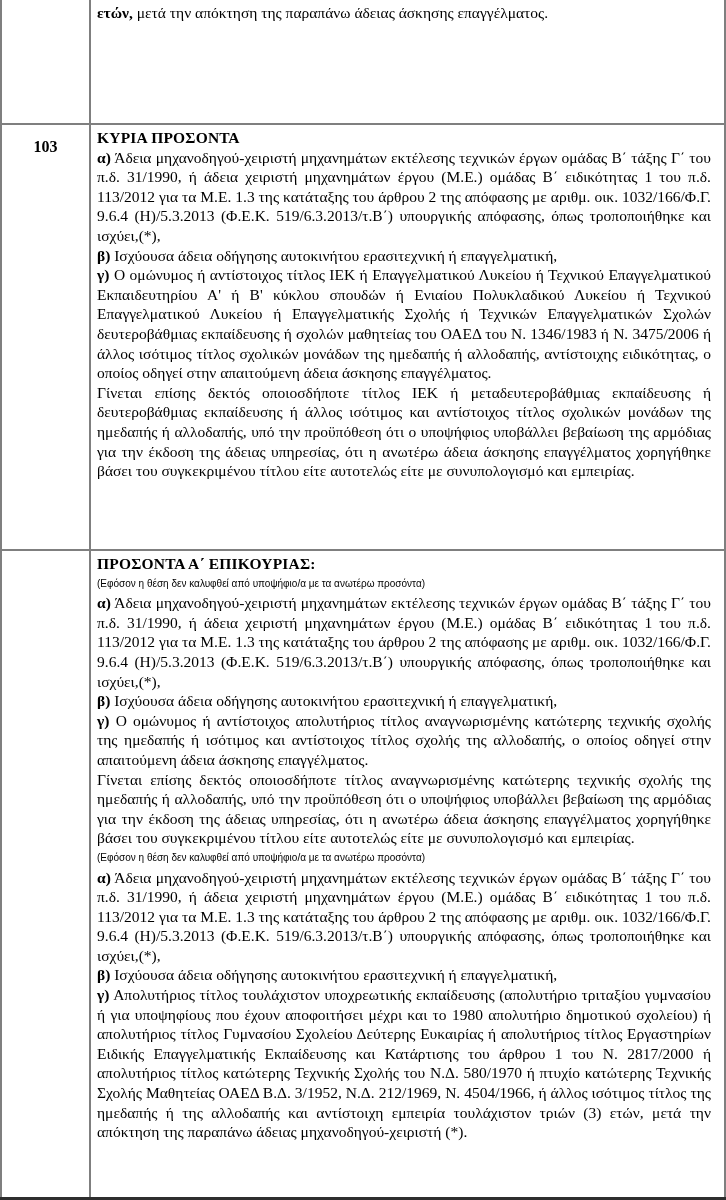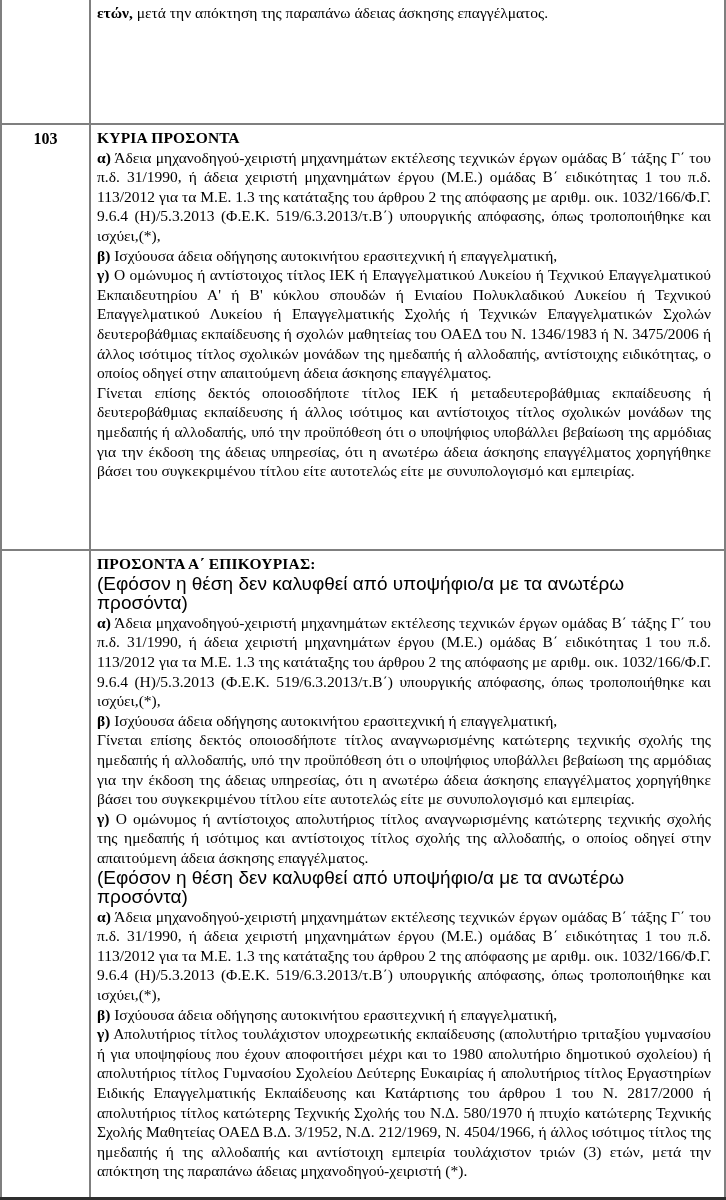--- a/index.html
+++ b/index.html
@@ -12,30 +12,30 @@
     position:absolute;left:0;top:0;width:726px;height:1200px;
     border-left:2px solid #7f7f7f;border-right:2px solid #7f7f7f;
     box-sizing:border-box;display:flex;flex-direction:column;
   }
   .row{display:flex;box-sizing:border-box;border-bottom:2px solid #7f7f7f;overflow:hidden;justify-content:flex-end;}
   .row[data-row="r1"]{height:125px;}
   .row[data-row="r2"]{height:426px;}
   .row[data-row="r3"]{height:649px;border-bottom:none;}
   .cell-left{
     width:89px;flex:0 0 89px;border-right:2px solid #7f7f7f;box-sizing:border-box;
-    text-align:center;padding-top:5px;
+    text-align:center;padding-top:13px;
   }
   .code{font-weight:bold;font-size:16px;font-family:"Liberation Serif", serif;}
   .cell-right{
     flex:1 1 auto;box-sizing:border-box;padding:3px 13px 0 6px;overflow:hidden;
   }
   p.para{margin:0;font-size:15.5px;line-height:19.6px;}
   p.body{text-align:justify;}
   p.heading{font-weight:bold;text-align:left;letter-spacing:0.2px;}
-  p.note{font-family:"Liberation Sans", sans-serif;font-size:19px;text-align:left;}
+  p.note{font-family:"Liberation Sans", sans-serif;font-size:10px;text-align:left;}
   span.b{font-weight:bold;}
   .bottom-edge{
     position:absolute;left:0;bottom:0;width:726px;height:3px;background:#2e2e2e;
   }
 </style>
 </head>
 <body>
 
 <div class="doc">
   <div class="qtable" id="qtable">
@@ -55,22 +55,22 @@
           <p class="para body"><span>Γίνεται επίσης δεκτός οποιοσδήποτε τίτλος ΙΕΚ ή μεταδευτεροβάθμιας εκπαίδευσης ή δευτεροβάθμιας εκπαίδευσης ή άλλος ισότιμος και αντίστοιχος τίτλος σχολικών μονάδων της ημεδαπής ή αλλοδαπής, υπό την προϋπόθεση ότι ο υποψήφιος υποβάλλει βεβαίωση της αρμόδιας για την έκδοση της άδειας υπηρεσίας, ότι η ανωτέρω άδεια άσκησης επαγγέλματος χορηγήθηκε βάσει του συγκεκριμένου τίτλου είτε αυτοτελώς είτε με συνυπολογισμό και εμπειρίας.</span></p>
         </div>
       </div>
       <div class="row" data-row="r3">
         <div class="cell-left"></div>
         <div class="cell-right">
           <p class="para heading"><span class="b">ΠΡΟΣΟΝΤΑ Α΄ ΕΠΙΚΟΥΡΙΑΣ:</span></p>
           <p class="para note"><span>(Εφόσον η θέση δεν καλυφθεί από υποψήφιο/α με τα ανωτέρω προσόντα)</span></p>
           <p class="para body"><span class="b">α)</span><span> Άδεια μηχανοδηγού-χειριστή μηχανημάτων εκτέλεσης τεχνικών έργων ομάδας Β΄ τάξης Γ΄ του π.δ. 31/1990, ή άδεια χειριστή μηχανημάτων έργου (Μ.Ε.) ομάδας Β΄ ειδικότητας 1 του π.δ. 113/2012 για τα Μ.Ε. 1.3 της κατάταξης του άρθρου 2 της απόφασης με αριθμ. οικ. 1032/166/Φ.Γ. 9.6.4 (Η)/5.3.2013 (Φ.Ε.Κ. 519/6.3.2013/τ.Β΄) υπουργικής απόφασης, όπως τροποποιήθηκε και ισχύει,(*),</span></p>
           <p class="para body"><span class="b">β)</span><span> Ισχύουσα άδεια οδήγησης αυτοκινήτου ερασιτεχνική ή επαγγελματική,</span></p>
+          <p class="para body"><span class="b">γ)</span><span> Ο ομώνυμος ή αντίστοιχος απολυτήριος τίτλος αναγνωρισμένης κατώτερης τεχνικής σχολής της ημεδαπής ή ισότιμος και αντίστοιχος τίτλος σχολής της αλλοδαπής, ο οποίος οδηγεί στην απαιτούμενη άδεια άσκησης επαγγέλματος.</span></p>
           <p class="para body"><span>Γίνεται επίσης δεκτός οποιοσδήποτε τίτλος αναγνωρισμένης κατώτερης τεχνικής σχολής της ημεδαπής ή αλλοδαπής, υπό την προϋπόθεση ότι ο υποψήφιος υποβάλλει βεβαίωση της αρμόδιας για την έκδοση της άδειας υπηρεσίας, ότι η ανωτέρω άδεια άσκησης επαγγέλματος χορηγήθηκε βάσει του συγκεκριμένου τίτλου είτε αυτοτελώς είτε με συνυπολογισμό και εμπειρίας.</span></p>
-          <p class="para body"><span class="b">γ)</span><span> Ο ομώνυμος ή αντίστοιχος απολυτήριος τίτλος αναγνωρισμένης κατώτερης τεχνικής σχολής της ημεδαπής ή ισότιμος και αντίστοιχος τίτλος σχολής της αλλοδαπής, ο οποίος οδηγεί στην απαιτούμενη άδεια άσκησης επαγγέλματος.</span></p>
           <p class="para note"><span>(Εφόσον η θέση δεν καλυφθεί από υποψήφιο/α με τα ανωτέρω προσόντα)</span></p>
           <p class="para body"><span class="b">α)</span><span> Άδεια μηχανοδηγού-χειριστή μηχανημάτων εκτέλεσης τεχνικών έργων ομάδας Β΄ τάξης Γ΄ του π.δ. 31/1990, ή άδεια χειριστή μηχανημάτων έργου (Μ.Ε.) ομάδας Β΄ ειδικότητας 1 του π.δ. 113/2012 για τα Μ.Ε. 1.3 της κατάταξης του άρθρου 2 της απόφασης με αριθμ. οικ. 1032/166/Φ.Γ. 9.6.4 (Η)/5.3.2013 (Φ.Ε.Κ. 519/6.3.2013/τ.Β΄) υπουργικής απόφασης, όπως τροποποιήθηκε και ισχύει,(*),</span></p>
           <p class="para body"><span class="b">β)</span><span> Ισχύουσα άδεια οδήγησης αυτοκινήτου ερασιτεχνική ή επαγγελματική,</span></p>
           <p class="para body"><span class="b">γ)</span><span> Απολυτήριος τίτλος τουλάχιστον υποχρεωτικής εκπαίδευσης (απολυτήριο τριταξίου γυμνασίου ή για υποψηφίους που έχουν αποφοιτήσει μέχρι και το 1980 απολυτήριο δημοτικού σχολείου) ή απολυτήριος τίτλος Γυμνασίου Σχολείου Δεύτερης Ευκαιρίας ή απολυτήριος τίτλος Εργαστηρίων Ειδικής Επαγγελματικής Εκπαίδευσης και Κατάρτισης του άρθρου 1 του Ν. 2817/2000 ή απολυτήριος τίτλος κατώτερης Τεχνικής Σχολής του Ν.Δ. 580/1970 ή πτυχίο κατώτερης Τεχνικής Σχολής Μαθητείας ΟΑΕΔ Β.Δ. 3/1952, Ν.Δ. 212/1969, Ν. 4504/1966, ή άλλος ισότιμος τίτλος της ημεδαπής ή της αλλοδαπής και αντίστοιχη εμπειρία τουλάχιστον τριών (3) ετών, μετά την απόκτηση της παραπάνω άδειας μηχανοδηγού-χειριστή (*).</span></p>
         </div>
       </div>
     </div>
   <div class="bottom-edge"></div>
 </div>
 

